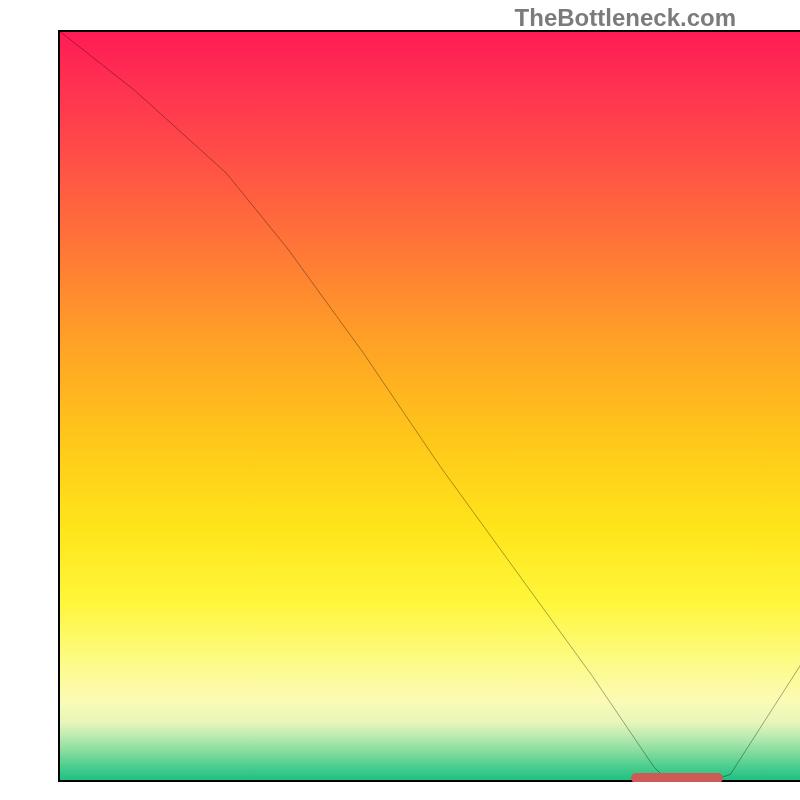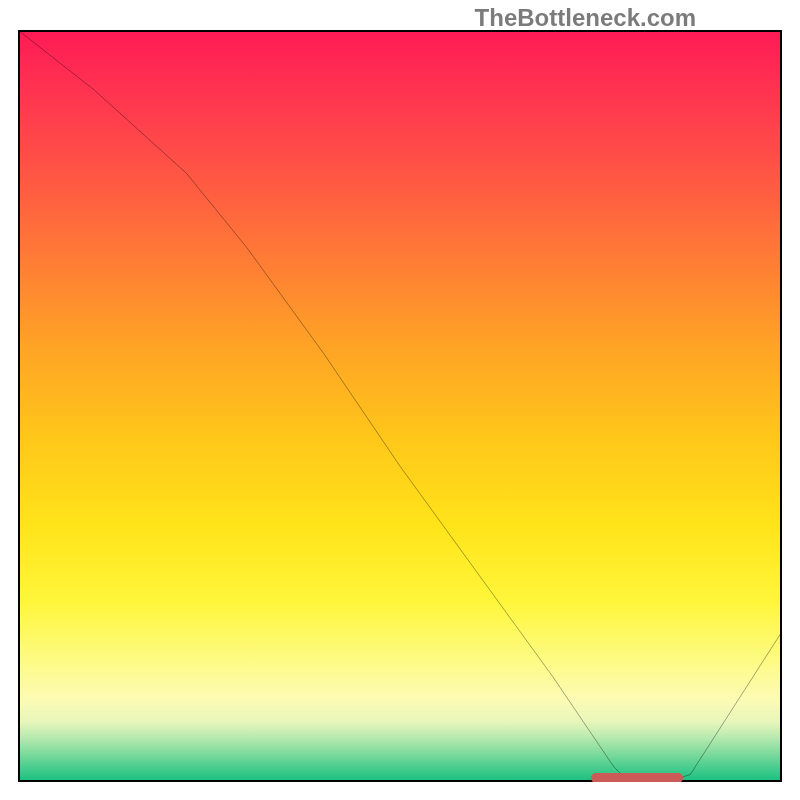--- a/index.html
+++ b/index.html
@@ -8,20 +8,21 @@
     width: 800px;
     height: 800px;
     background: #ffffff;
     font-family: Arial, Helvetica, sans-serif;
     overflow: hidden;
   }
   .wrap {
     position: relative;
     width: 708px;
     height: 800px;
+    margin-left: 40px;
   }
   .watermark {
     position: absolute;
     top: 4px;
     right: 12px;
     font-size: 24px;
     font-weight: 600;
     color: #7b7b7b;
     letter-spacing: 0px;
     z-index: 10;

